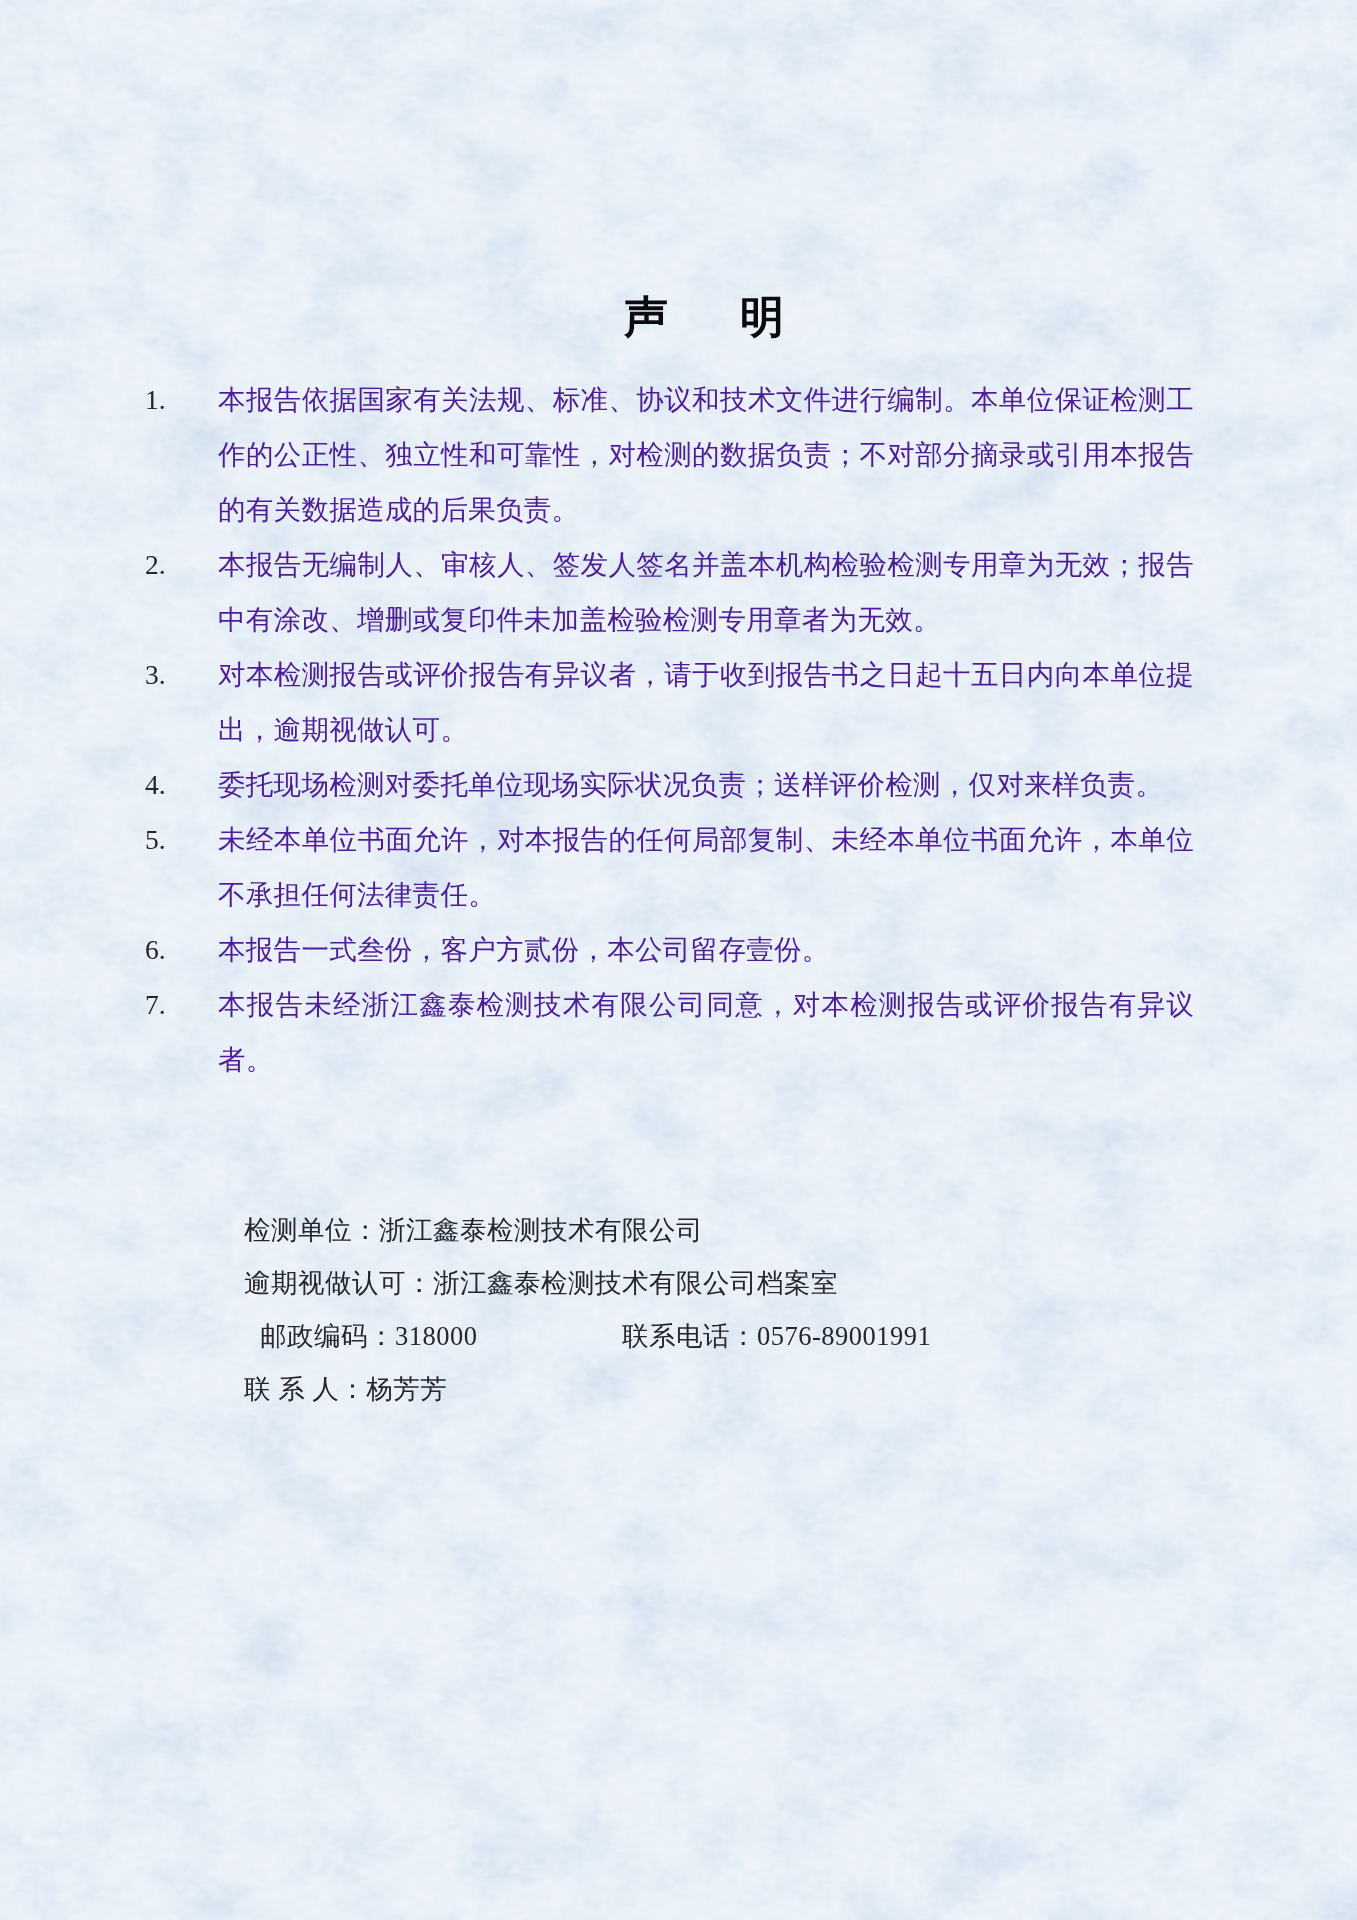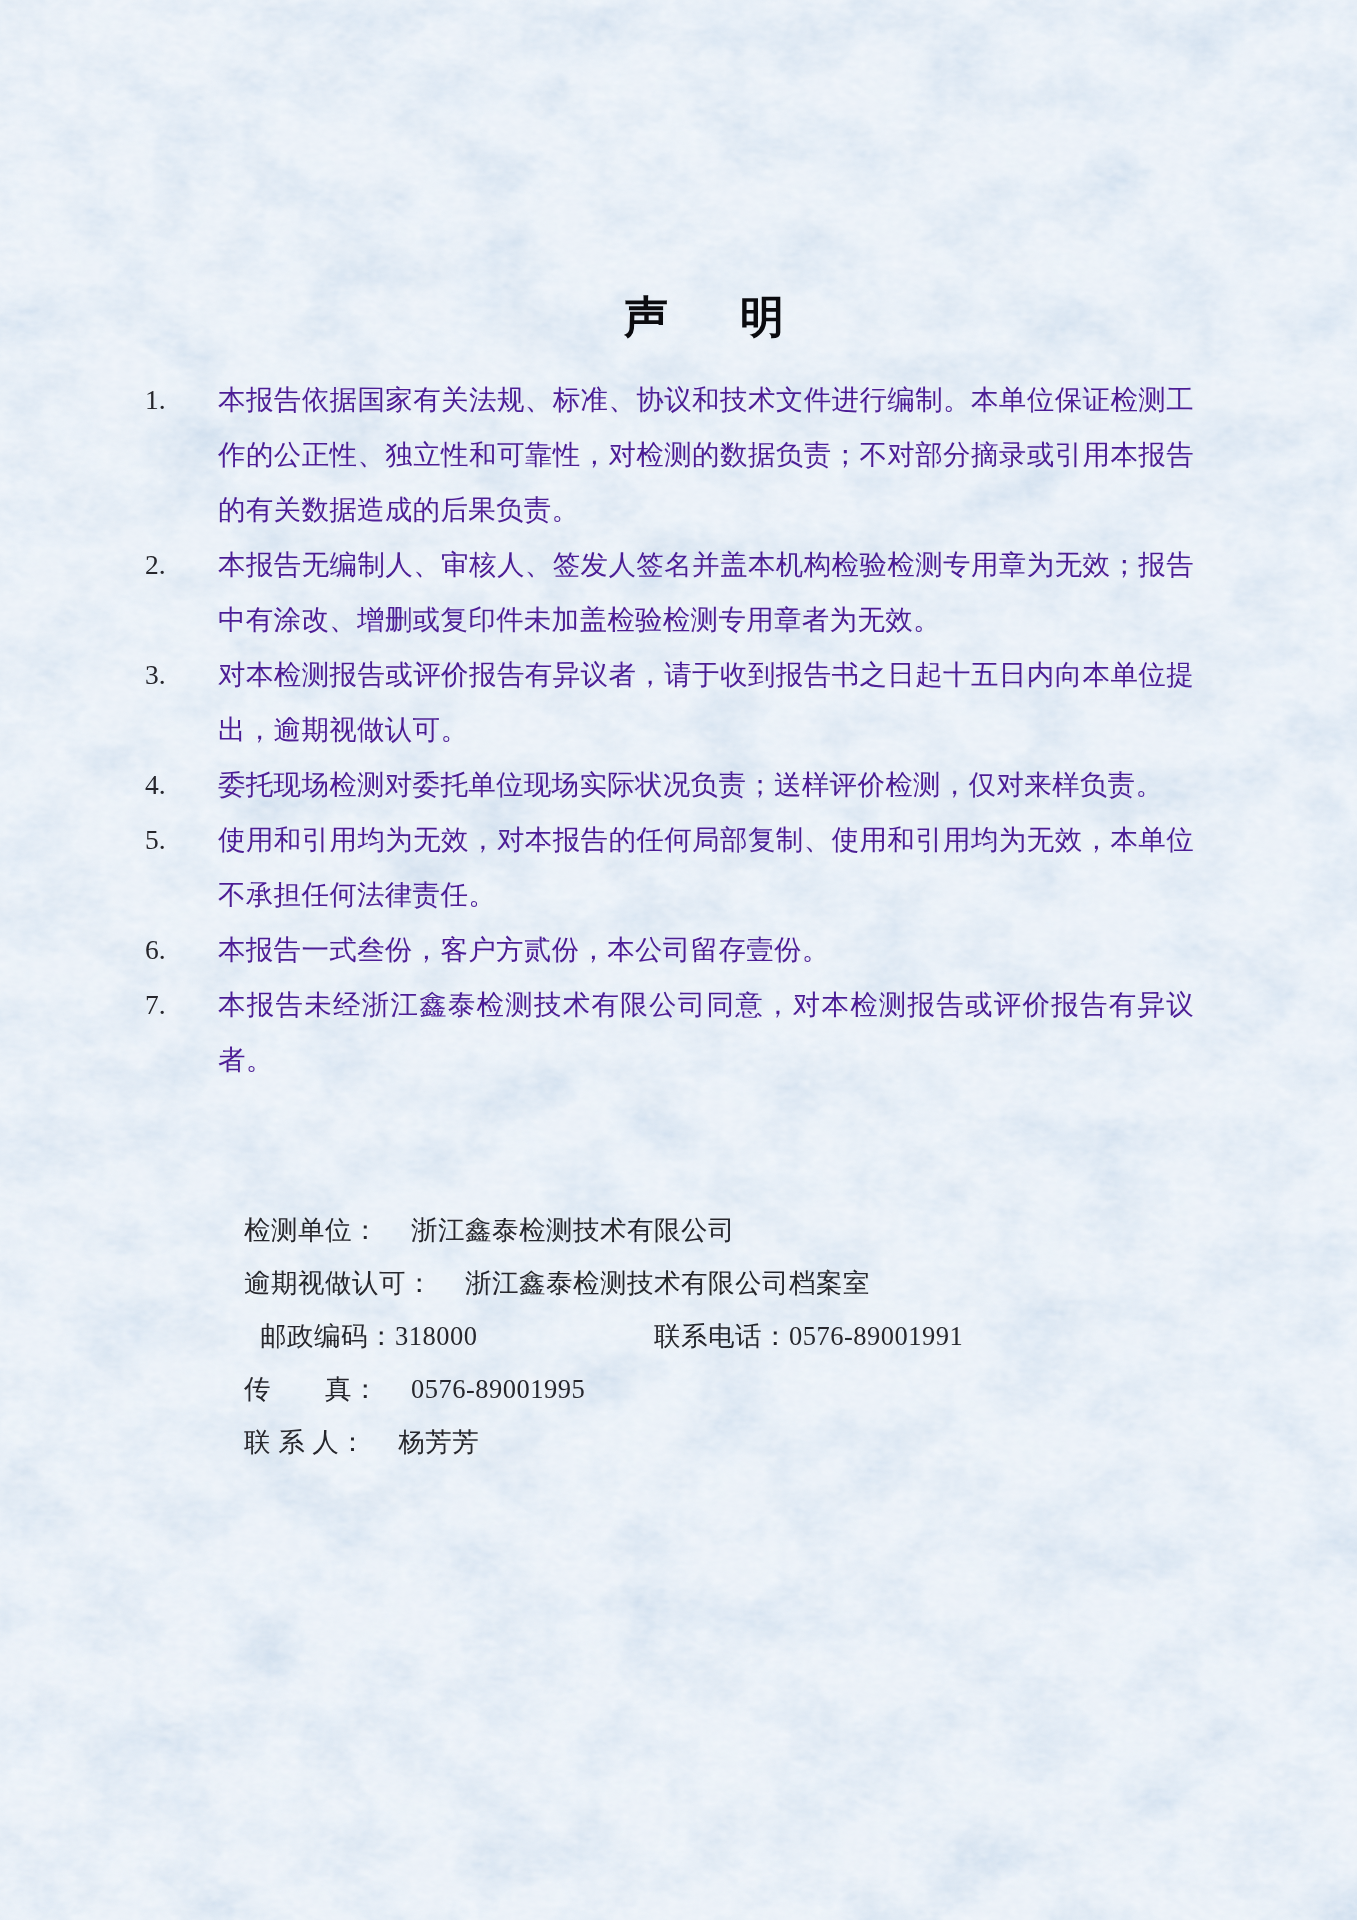--- a/index.html
+++ b/index.html
@@ -75,21 +75,20 @@
     top: 1204px;
     left: 244px;
     font-size: 26.5px;
     line-height: 53px;
     letter-spacing: 0.5px;
     color: #26262c;
   }
   .contact-row {
     white-space: pre;
     display: flex;
-    gap: 32px;
   }
   .contact-col-left {
     display: inline-block;
     width: 362px;
     white-space: pre;
     margin-left: 16px;
   }
   .label, .value {
     white-space: pre;
   }
@@ -136,21 +135,21 @@
     <div class="item">
       <span class="item-num">3.</span>
       <span class="item-text">对本检测报告或评价报告有异议者，请于收到报告书之日起十五日内向本单位提出，逾期视做认可。</span>
     </div>
     <div class="item">
       <span class="item-num">4.</span>
       <span class="item-text">委托现场检测对委托单位现场实际状况负责；送样评价检测，仅对来样负责。</span>
     </div>
     <div class="item">
       <span class="item-num">5.</span>
-      <span class="item-text">使用和引用均为无效，对本报告的任何局部复制、使用和引用均为无效，本单位不承担任何法律责任。</span>
+      <span class="item-text">未经本单位书面允许，对本报告的任何局部复制、未经本单位书面允许，本单位不承担任何法律责任。</span>
     </div>
     <div class="item">
       <span class="item-num">6.</span>
       <span class="item-text">本报告一式叁份，客户方贰份，本公司留存壹份。</span>
     </div>
     <div class="item">
       <span class="item-num">7.</span>
       <span class="item-text">本报告未经浙江鑫泰检测技术有限公司同意，对本检测报告或评价报告有异议者。</span>
     </div>
   </div>
@@ -159,20 +158,17 @@
     <div class="contact-row">
       <span class="label">检测单位：</span><span class="value">浙江鑫泰检测技术有限公司</span>
     </div>
     <div class="contact-row">
       <span class="label">逾期视做认可：</span><span class="value">浙江鑫泰检测技术有限公司档案室</span>
     </div>
     <div class="contact-row">
       <span class="contact-col-left"><span class="label">邮政编码：</span><span class="value">318000</span></span><span><span class="label">联系电话：</span><span class="value">0576-89001991</span></span>
     </div>
     <div class="contact-row">
-      <span class="label">传　　真：</span><span class="value">0576-89001995</span>
-    </div>
-    <div class="contact-row">
       <span class="label">联 系 人：</span><span class="value">杨芳芳</span>
     </div>
   </div>
 
 </div>
 
 </body></html>

